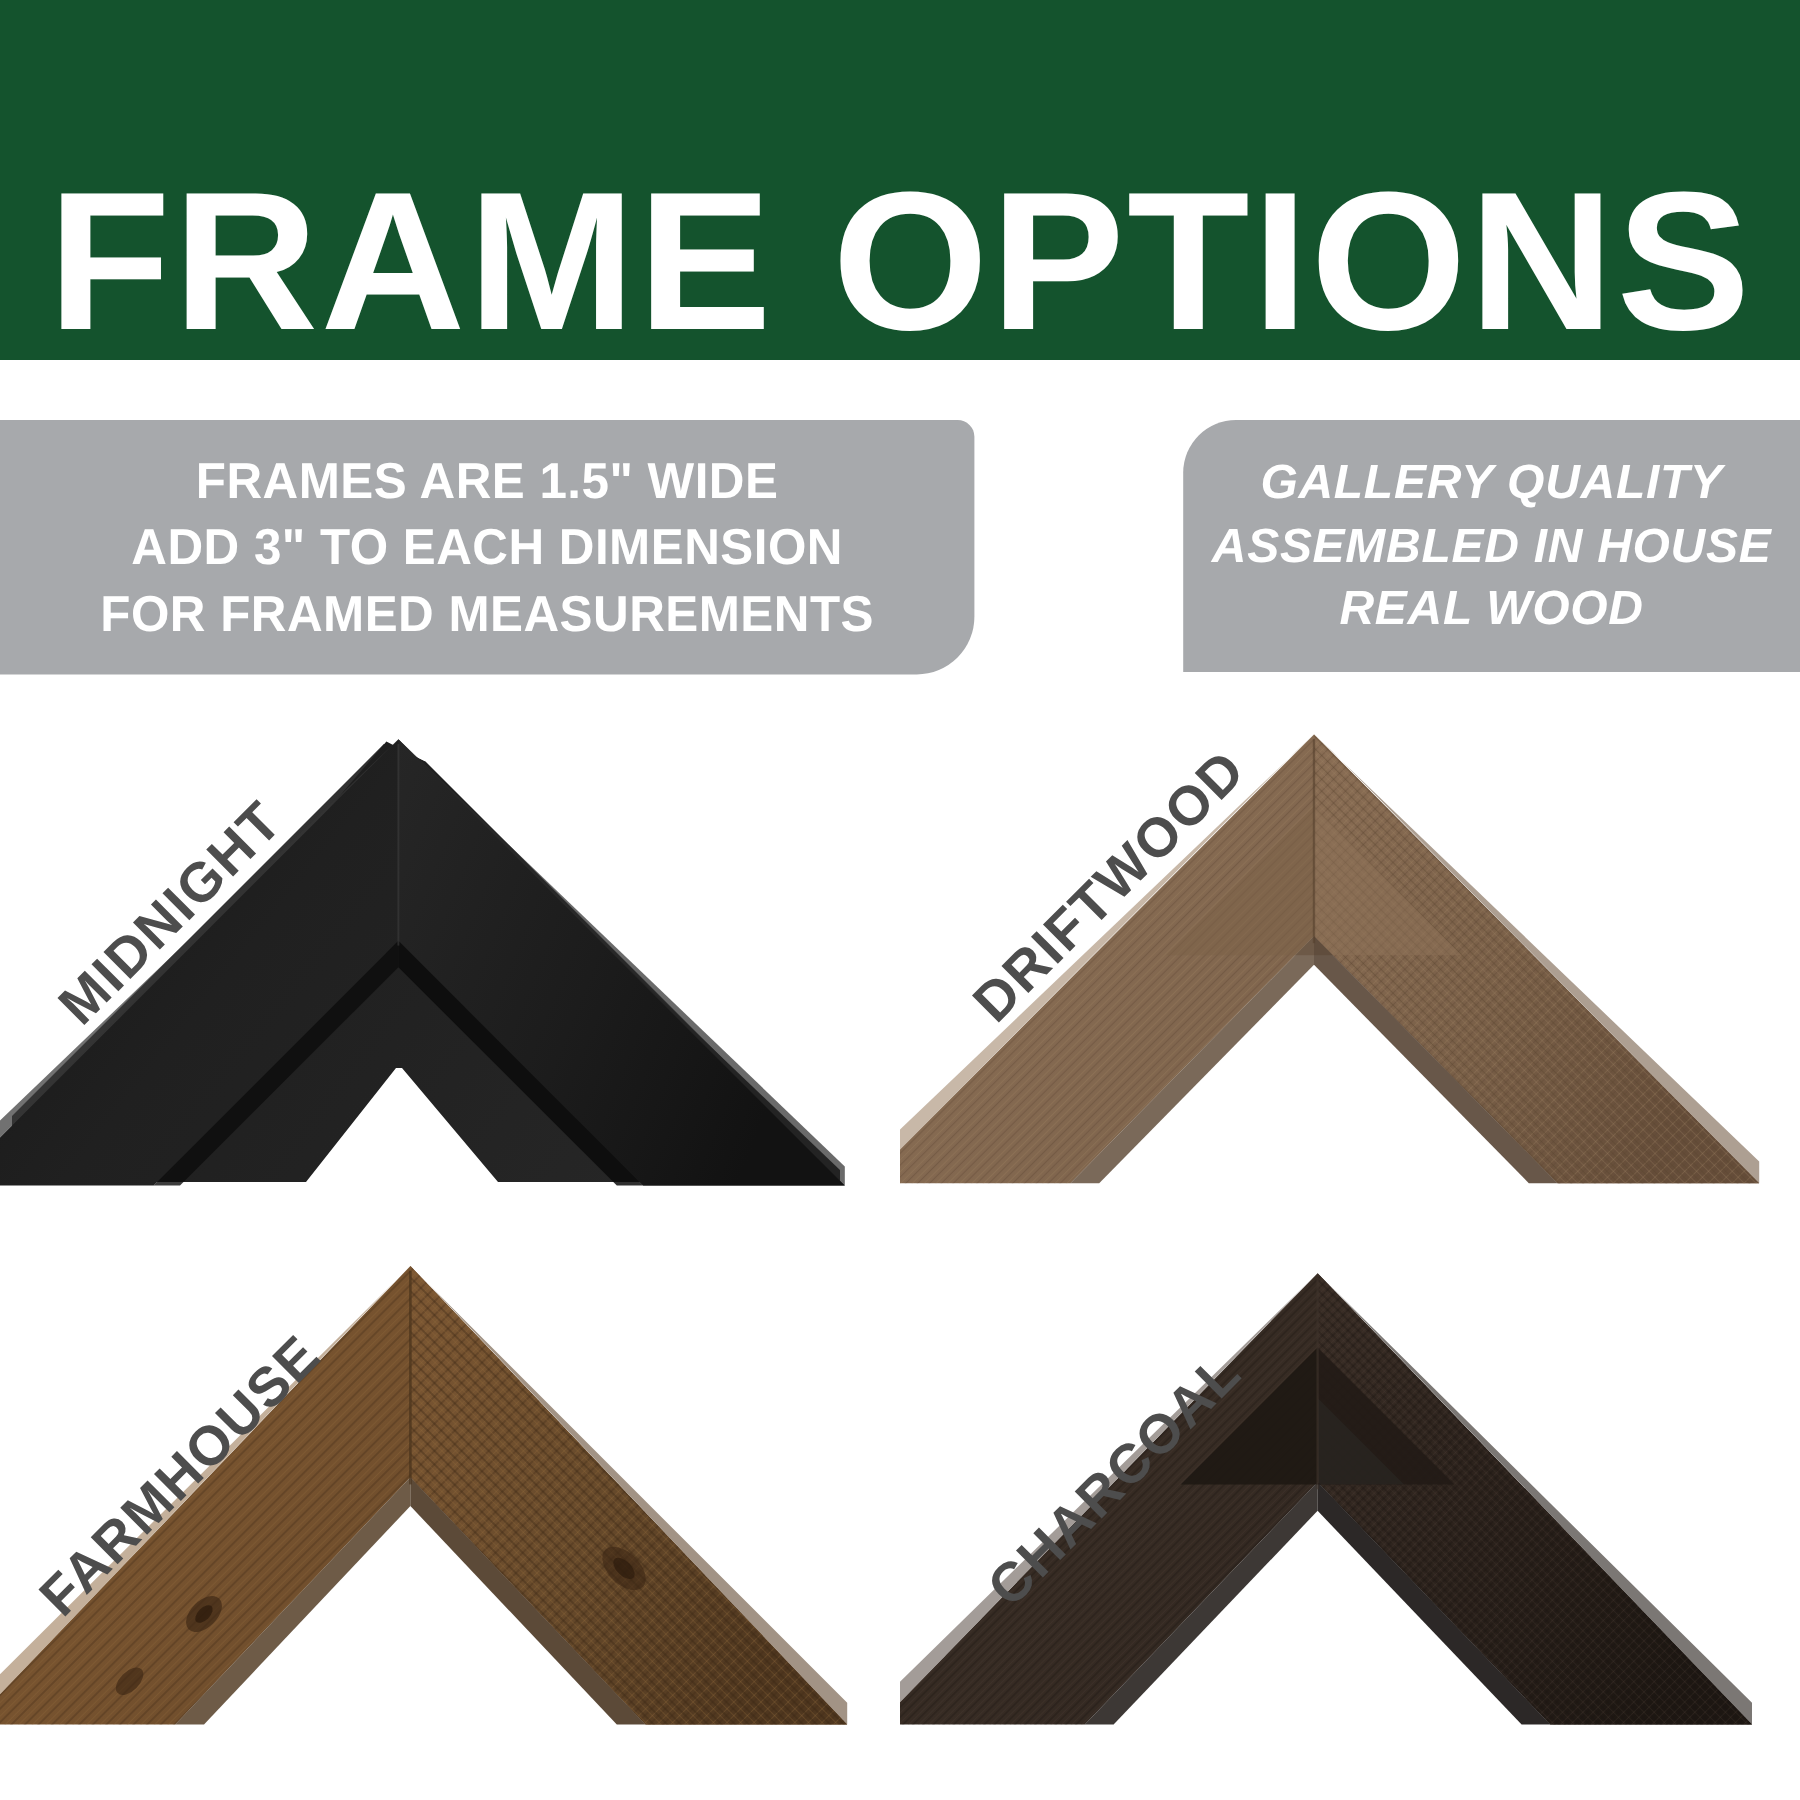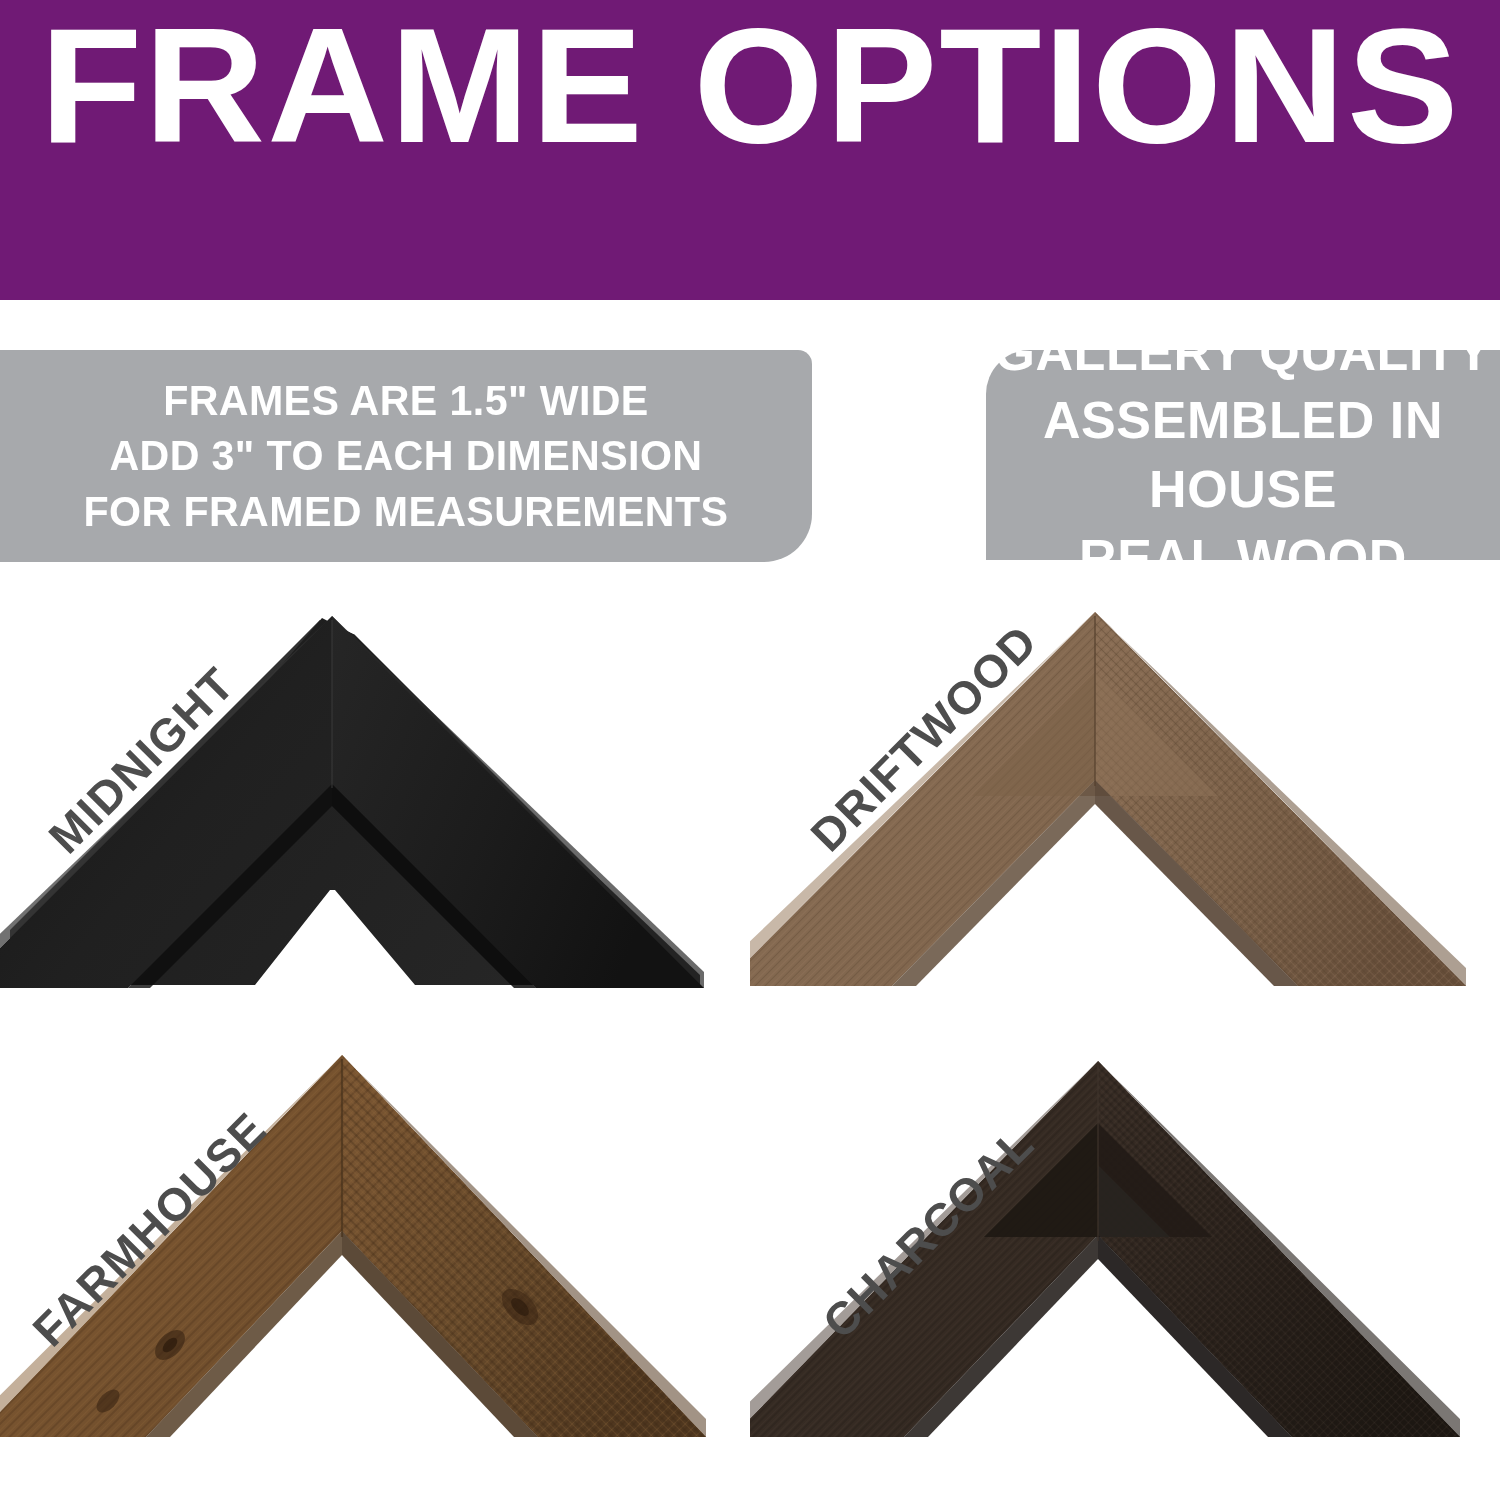--- a/index.html
+++ b/index.html
@@ -16,23 +16,23 @@
     position: relative;
   }
 
   
   #header-banner {
     position: absolute;
     left: 0;
     top: 0;
     width: 1500px;
     height: 300px;
-    background: #701a75;
+    background: #14532d;
     display: flex;
-    align-items: flex-start;
+    align-items: flex-end;
     justify-content: center;
   }
   #page-title {
     color: #FFFFFF;
     font-family: "Liberation Sans Narrow", "Liberation Sans", sans-serif;
     font-weight: bold;
     font-size: 164px;
     line-height: 1;
     letter-spacing: 2px;
     transform: scaleX(1.02);
@@ -81,23 +81,24 @@
     font-family: "Liberation Sans Narrow", "Liberation Sans", sans-serif;
     font-weight: bold;
     font-size: 42px;
     line-height: 1.32;
     letter-spacing: 0.4px;
     transform: scaleX(0.98);
   }
   #quality-text {
     font-family: "Liberation Sans", sans-serif;
     font-weight: bold;
-    font-size: 52px;
+    font-size: 40px;
     line-height: 1.32;
     letter-spacing: 0.6px;
+    font-style: italic;
   }
 
   
   #frame-grid {
     position: absolute;
     left: 0;
     top: 590px;
     width: 1500px;
     height: 830px;
   }

